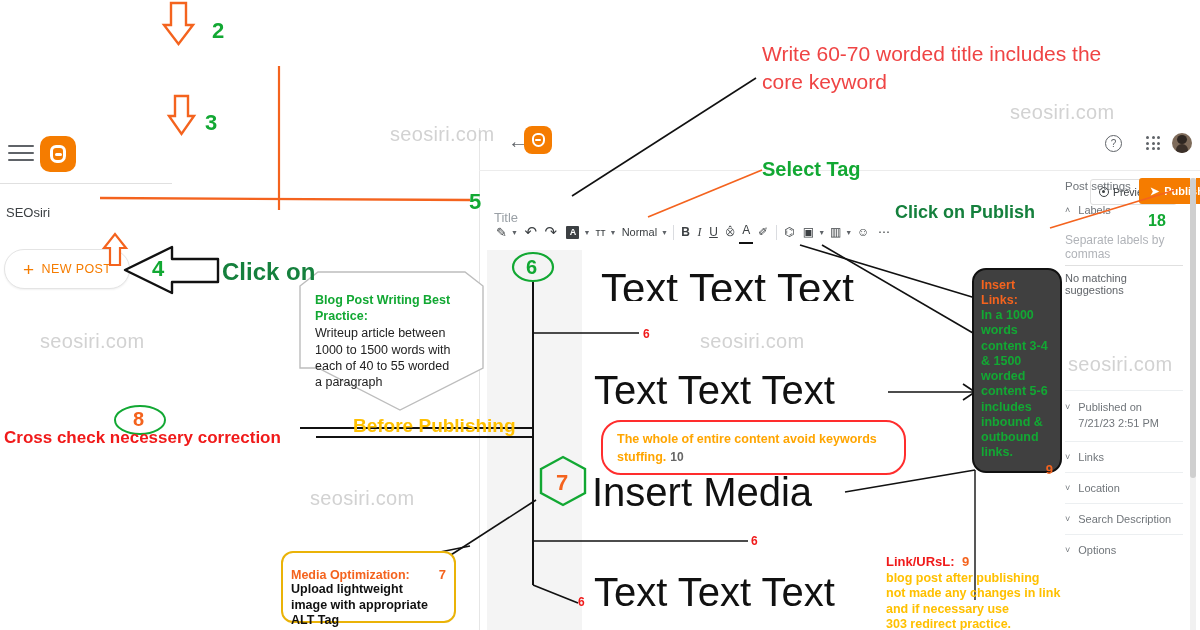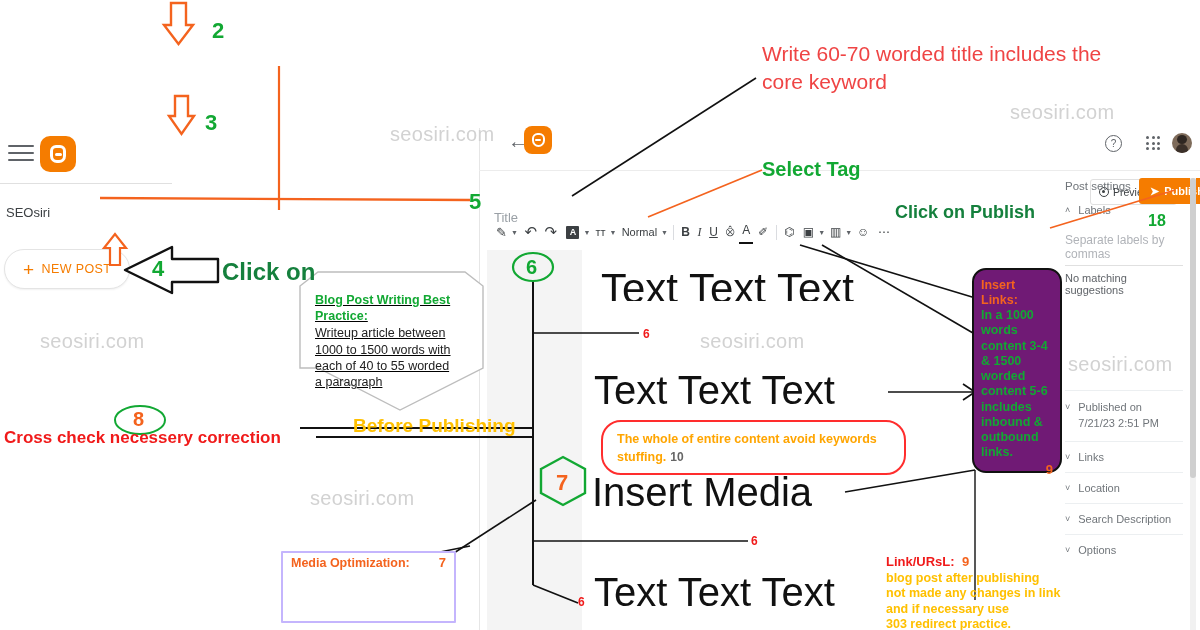--- a/index.html
+++ b/index.html
@@ -100,23 +100,23 @@
 
   
   .ann{position:absolute;font-weight:bold;line-height:1.15;white-space:pre;}
   .orange{color:#15803d;}
   .green{color:#12A833;}
   .red{color:#F01A1A;}
   .yellow{color:#FFC000;}
   .blue{color:#4a7ebb;}
   .black{color:#ef4444;}
   .wm{position:absolute;color:#d2d2d2;font-size:20px;font-weight:400;letter-spacing:.3px;}
-  .callout-rounded{position:absolute;border:2px solid #c4b5fd;border-radius:1px;background:#fff;
-     padding:2px 8px;box-sizing:border-box;}
-  .callout-links{position:absolute;border:2.5px solid #111;border-radius:14px;background:#701a75;
+  .callout-rounded{position:absolute;border:2px solid #eab308;border-radius:12px;background:#fff;
+     padding:14px 8px;box-sizing:border-box;}
+  .callout-links{position:absolute;border:2.5px solid #111;border-radius:14px;background:#404040;
      padding:8px 7px;box-sizing:border-box;}
   .callout-pill{position:absolute;border:2px solid #FF2D2D;border-radius:20px;background:#fff;
      padding:7px 14px;box-sizing:border-box;}
   svg.ov{position:absolute;left:0;top:0;width:1200px;height:630px;pointer-events:none;}
 </style>
 </head>
 <body>
 
 <div id="stage">
 
@@ -340,39 +340,42 @@
   <div class="ann green" style="left:526px;top:256px;font-size:20px;">6</div>
   <div class="ann red" style="left:643px;top:328px;font-size:12px;">6</div>
   <div class="ann red" style="left:751px;top:535px;font-size:12px;">6</div>
   <div class="ann red" style="left:578px;top:596px;font-size:12px;">6</div>
   <div class="ann" style="left:556px;top:470px;font-size:22px;color:#F4631E;">7</div>
 
   <div class="ann" style="left:133px;top:408px;font-size:20px;color:#F4631E;">8</div>
   <div class="ann yellow" style="left:353px;top:415px;font-size:19px;">Before Publishing</div>
   <div class="ann red" style="left:4px;top:428px;font-size:17px;">Cross check necessery correction</div>
 
-  <div class="abs" style="left:315px;top:293px;width:165px;text-decoration:underline;">
+  <div class="abs" style="left:315px;top:293px;width:165px;">
     <div style="font-size:12.5px;color:#12A833;font-weight:bold;line-height:1.25;white-space:pre-line;">Blog Post Writing Best
 Practice:</div>
     <div style="font-size:12.5px;color:#222;line-height:1.3;white-space:pre-line;margin-top:1px;">Writeup article between
 1000 to 1500 words with
 each of 40 to 55 worded
  a paragraph</div>
   </div>
 
   <div class="callout-pill" style="left:601px;top:420px;width:305px;">
     <span style="font-size:12.5px;color:#FFA500;font-weight:bold;line-height:1.3;white-space:pre-line;">The whole of entire content avoid keywords
 stuffing.</span><span style="font-size:12px;color:#666;font-weight:bold;margin-left:4px;">10</span>
   </div>
 
   <div class="callout-rounded" style="left:281px;top:551px;width:175px;height:72px;">
     <div style="display:flex;justify-content:space-between;align-items:baseline;">
       <span style="font-size:12.5px;color:#F4631E;font-weight:bold;">Media Optimization:</span>
       <span style="font-size:13px;color:#F4631E;font-weight:bold;">7</span>
     </div>
+    <div style="font-size:12.5px;color:#111;font-weight:bold;line-height:1.25;white-space:pre-line;">Upload lightweight
+ image with appropriate
+ALT Tag</div>
   </div>
 
   <div class="callout-links" style="left:972px;top:268px;width:90px;height:205px;">
     <div style="font-size:12.5px;color:#F4631E;font-weight:bold;line-height:1.2;">Insert Links:</div>
     <div style="font-size:12.5px;color:#12A833;font-weight:bold;line-height:1.22;white-space:pre-line;">In a 1000
 words
 content 3-4
 &amp; 1500
 worded
 content 5-6

